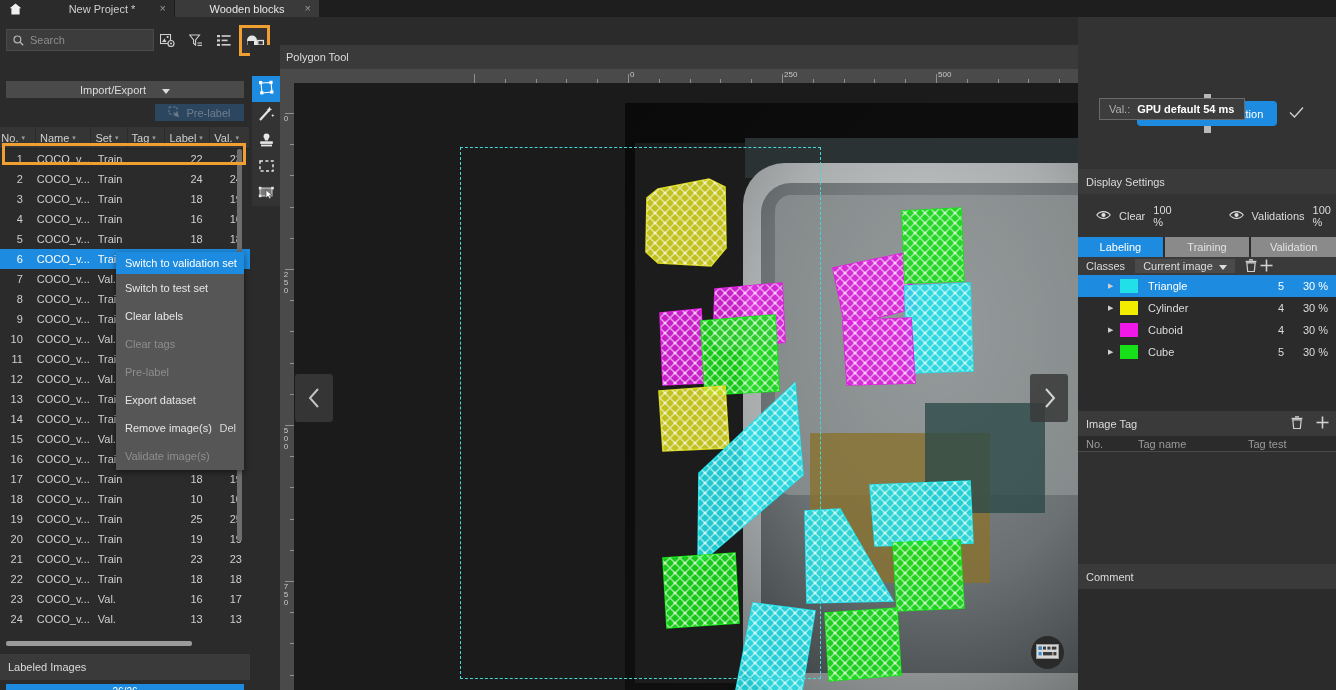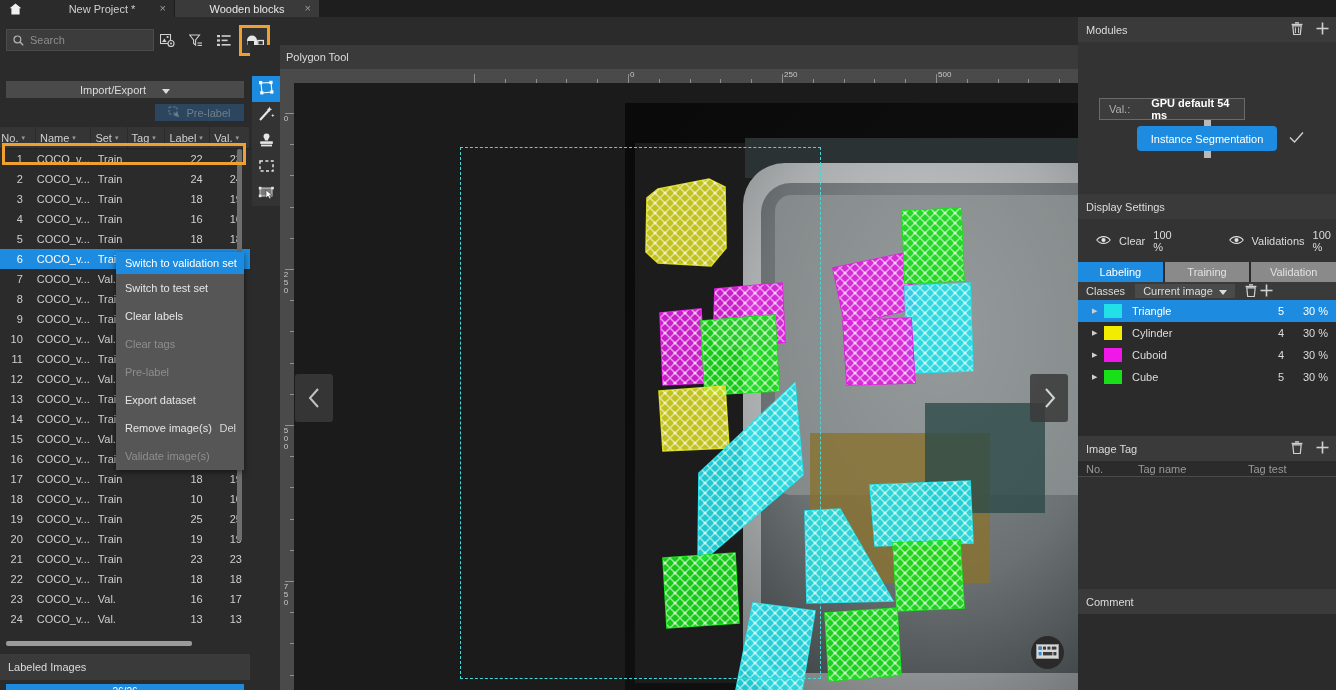--- a/index.html
+++ b/index.html
@@ -120,21 +120,21 @@
               background:#1b1b1b; overflow:hidden; }
   .photo { position:absolute; left:331px; top:20px; width:623px; height:615px;
            background:#000; }
   .photo-inner { position:absolute; inset:0; }
 
   .selection { position:absolute; left:497px; top:102px; width:361px; height:532px;
                border:1px dashed #45d8d8; }
 
   .gputip { position:absolute; left:849px; top:53px; width:146px; height:22px;
             background:#3d3d3d; border:1px solid #6a6a6a; display:flex; align-items:center;
-            padding-left:9px; gap:21px; font-size:11px; z-index:50; }
+            padding-left:9px; gap:7px; font-size:11px; z-index:50; }
   .gputip .k { color:#aeaeae; }
   .gputip .v { color:#fff; font-weight:bold; }
 
   .navbtn { position:absolute; width:38px; height:48px; background:#3a3a3a;
             display:flex; align-items:center; justify-content:center; border-radius:3px;
             opacity:.85; }
   .navbtn.left { left:295px; top:346px; }
   .navbtn.right { left:1030px; top:346px; }
   .kbdbtn { position:absolute; left:1033px; top:608px; width:33px; height:33px;
             background:#2a2a2a; border-radius:50%; display:flex; align-items:center;
@@ -161,21 +161,21 @@
   .maintabs { display:flex; height:20px; }
   .mtab { flex:1; display:flex; align-items:center; justify-content:center;
           font-size:11px; color:#e2e2e2; background:#8a8a8a; margin-right:2px; }
   .mtab.on { background:#1d8ce0; color:#fff; }
   .mtab:last-child { margin-right:0; }
 
   .classes-head { height:18px; background:#3a3a3a; display:flex; align-items:center;
                   padding:0 8px; font-size:11px; color:#dcdcdc; position:relative; gap:10px; }
   .curimg { background:#4a4a4a; padding:1px 8px; display:flex; align-items:center; gap:6px; }
   .classrow { height:22px; display:flex; align-items:center; font-size:11px; color:#dcdcdc;
-              padding-left:14px; position:relative; }
+              padding-left:30px; position:relative; }
   .classrow.sel { background:#1d8ce0; color:#fff; }
   .classrow .arrow { font-size:7px; color:#cfcfcf; width:12px; }
   .swatch { width:18px; height:14px; margin-right:10px; }
   .classrow .cnt { position:absolute; right:52px; }
   .classrow .pct { position:absolute; right:8px; }
   .classes-body { height:136px; background:#2b2b2b; }
 
   .tagcols { height:16px; display:flex; align-items:center; font-size:11px; color:#9a9a9a;
              border-bottom:1px solid #4a4a4a; }
   .tagcols span:nth-child(1){ margin-left:8px; width:52px; }
@@ -790,40 +790,20 @@
             </g>
             <rect x="2.6" y="8" width="3" height="3.4" fill="#2e8bd8"></rect>
             <rect x="2.6" y="2.6" width="3" height="3" fill="#2e8bd8"></rect>
           </svg>
       </span>
     </div>
   </div>
 
   <div class="rightpanel">
 
-    <div class="sect-head">
-      <span>Modules</span>
-      <span class="acts">
-        <span>
-          <svg width="12" height="13" viewBox="0 0 12 13">
-              <rect x="0.6" y="1.8" width="10.8" height="1.5" fill="#d0d0d0"></rect>
-              <rect x="4" y="0.2" width="4" height="1.4" fill="#d0d0d0"></rect>
-              <path d="M1.8 3.8 L10.2 3.8 L9.3 12.6 L2.7 12.6 Z" fill="none" stroke="#d0d0d0" stroke-width="1.2"></path>
-              <line x1="4.4" y1="5.4" x2="4.4" y2="11" stroke="#d0d0d0" stroke-width="1"></line>
-              <line x1="7.6" y1="5.4" x2="7.6" y2="11" stroke="#d0d0d0" stroke-width="1"></line>
-            </svg>
-        </span>
-        <span>
-          <svg width="13" height="13" viewBox="0 0 13 13">
-              <line x1="6.5" y1="0.5" x2="6.5" y2="12.5" stroke="#d0d0d0" stroke-width="1.6"></line>
-              <line x1="0.5" y1="6.5" x2="12.5" y2="6.5" stroke="#d0d0d0" stroke-width="1.6"></line>
-            </svg>
-        </span>
-      </span>
-    </div>
 
     <div class="modules-body">
       <div class="handle" style="top:77px;"></div>
       <div class="modnode">
         <span>Instance Segmentation</span>
       </div>
       <div class="handle" style="top:109px;"></div>
       <div class="modcheck">
         <svg width="15" height="13" viewBox="0 0 15 13">
             <polyline points="1,6.5 5.5,11 14,1.5" fill="none" stroke="#cfcfcf" stroke-width="1.4"></polyline>

